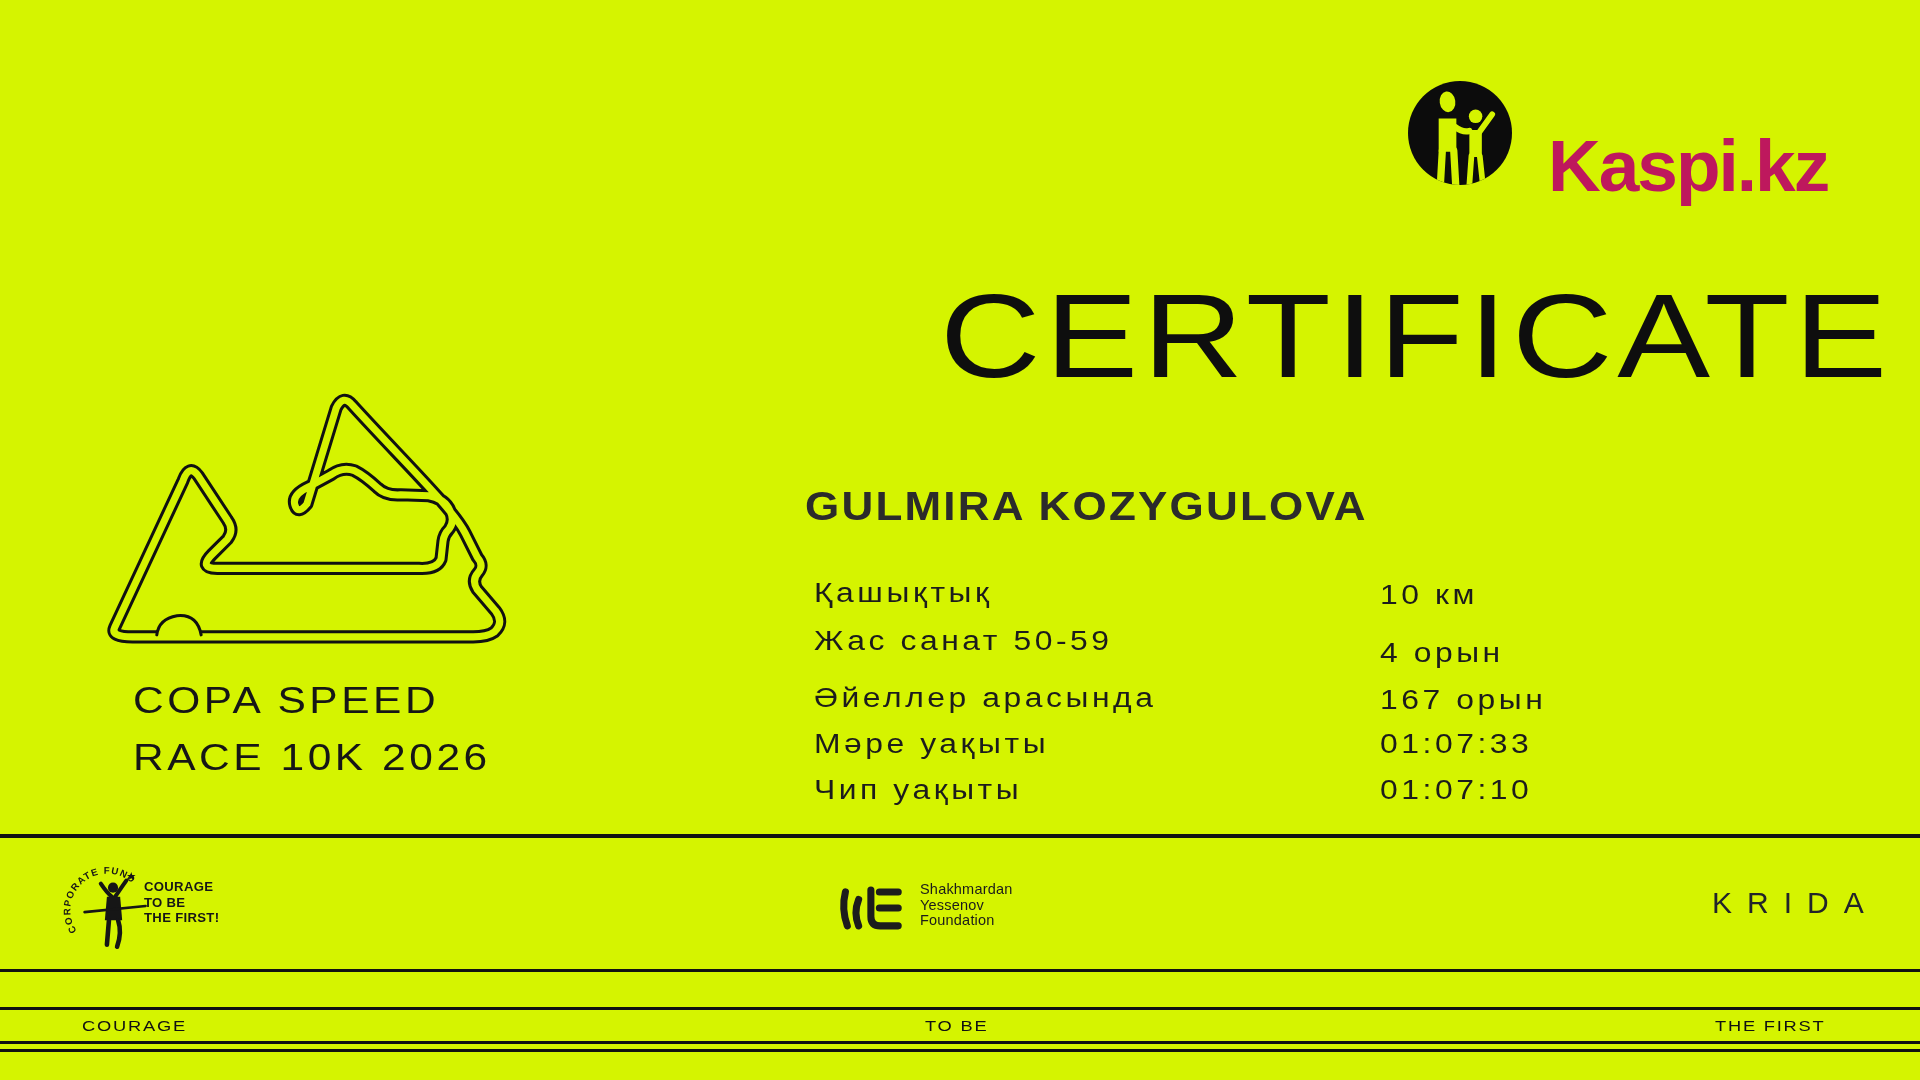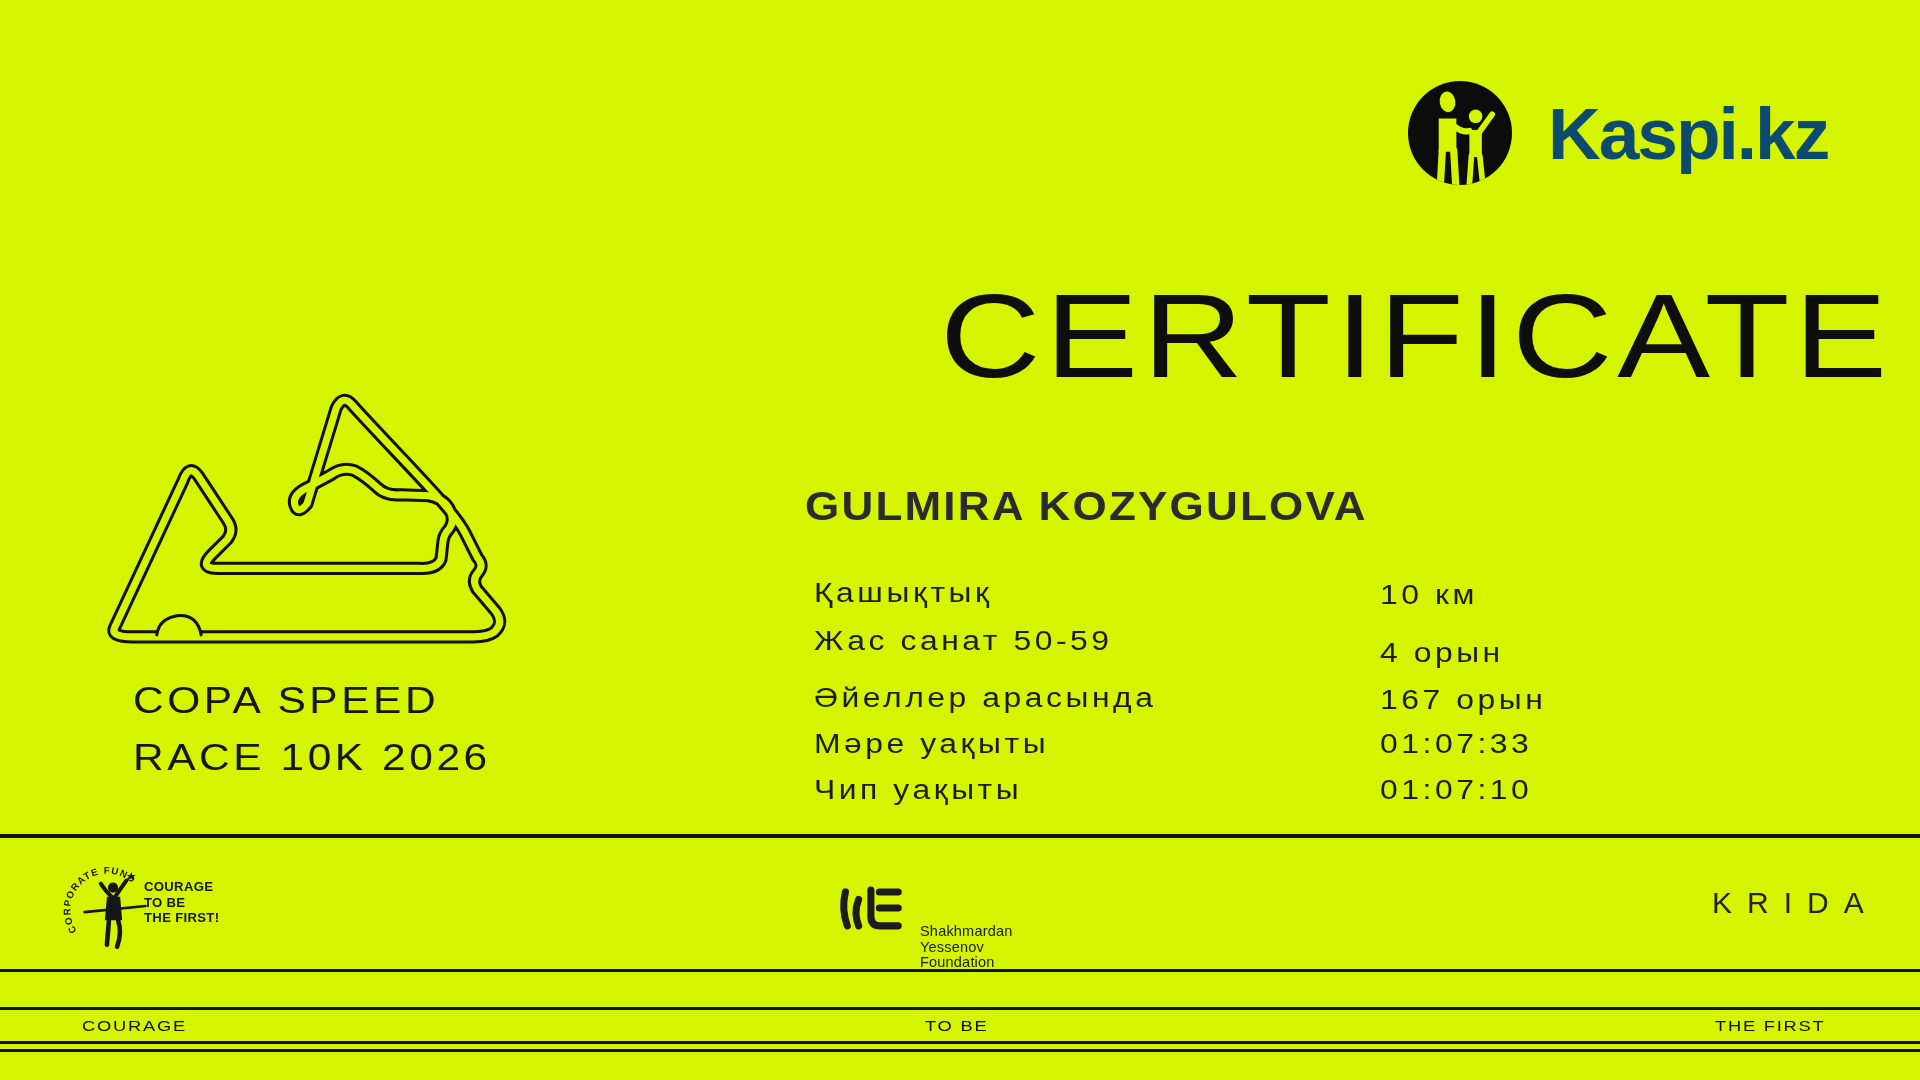--- a/index.html
+++ b/index.html
@@ -3,21 +3,21 @@
 <meta charset="utf-8">
 <style>
   html,body{margin:0;padding:0;}
   body{width:1920px;height:1080px;overflow:hidden;}
   .page{position:relative;width:1920px;height:1080px;background:#d5f400;font-family:"Liberation Sans",sans-serif;color:#141414;}
   .abs{position:absolute;white-space:nowrap;}
   .wide{transform:scaleX(1.18);transform-origin:left center;}
   .wide-sm{transform:scaleX(1.10);transform-origin:left center;}
 
   .kaspi-icon{left:1408px;top:80px;width:104px;height:106px;}
-  .kaspi-word{left:1548px;top:92px;font-size:73px;font-weight:700;letter-spacing:-2px;color:#0c4a6e;}
+  .kaspi-word{left:1548px;top:124px;font-size:73px;font-weight:700;letter-spacing:-2px;color:#be185d;}
 
   .title{left:940px;top:268px;font-size:118px;font-weight:500;letter-spacing:4px;color:#0e0e0e;transform:scaleX(1.18);transform-origin:left top;}
 
   .track{left:100px;top:390px;width:424px;height:262px;}
 
   .event-line{font-size:36px;letter-spacing:3px;color:#161616;}
   .event-1{left:133px;top:680px;}
   .event-2{left:133px;top:737px;}
 
   .recipient{left:805px;top:484px;font-size:40px;font-weight:700;letter-spacing:2px;color:#2b2b2b;}
@@ -25,21 +25,21 @@
   .row-label,.row-value{font-size:27px;letter-spacing:3px;color:#1c1c1c;}
   .row-label{left:814px;}
   .row-value{left:1380px;}
 
   .divider{left:0;top:834px;width:1920px;height:4px;background:#111;}
 
   .cf-logo{left:56px;top:858px;width:112px;height:96px;}
   .cf-slogan{left:144px;top:880px;font-size:12.5px;font-weight:700;line-height:15.5px;letter-spacing:.3px;color:#161616;transform:scaleX(1.05);transform-origin:left top;white-space:nowrap;position:absolute;}
 
   .ye-logo{left:836px;top:878px;width:66px;height:58px;}
-  .ye-text{left:920px;top:882px;font-size:14.5px;line-height:15.5px;color:#1b1b1b;letter-spacing:.2px;position:absolute;white-space:nowrap;margin-top:42px;}
+  .ye-text{left:920px;top:882px;font-size:14.5px;line-height:15.5px;color:#1b1b1b;letter-spacing:.2px;position:absolute;white-space:nowrap;}
 
   .krida{left:1712px;top:886px;font-size:30px;font-weight:400;letter-spacing:15px;color:#22242a;}
 
   .hline{position:absolute;left:0;width:1920px;background:#111;}
   .l1{top:969px;height:3px;}
   .l2{top:1007px;height:3px;}
   .l3{top:1041px;height:3px;}
   .l4{top:1049px;height:3px;}
 
   .foot{font-size:15.5px;font-weight:500;letter-spacing:1.5px;color:#111;top:1017px;}

